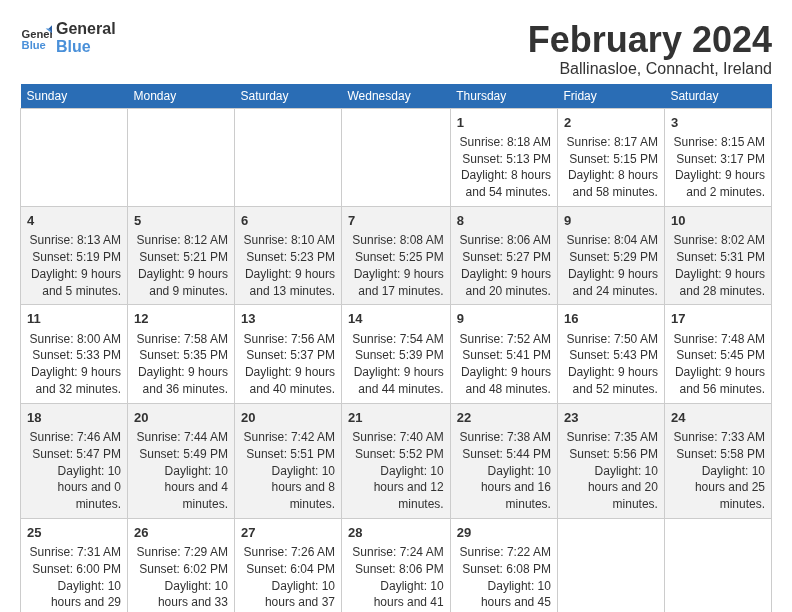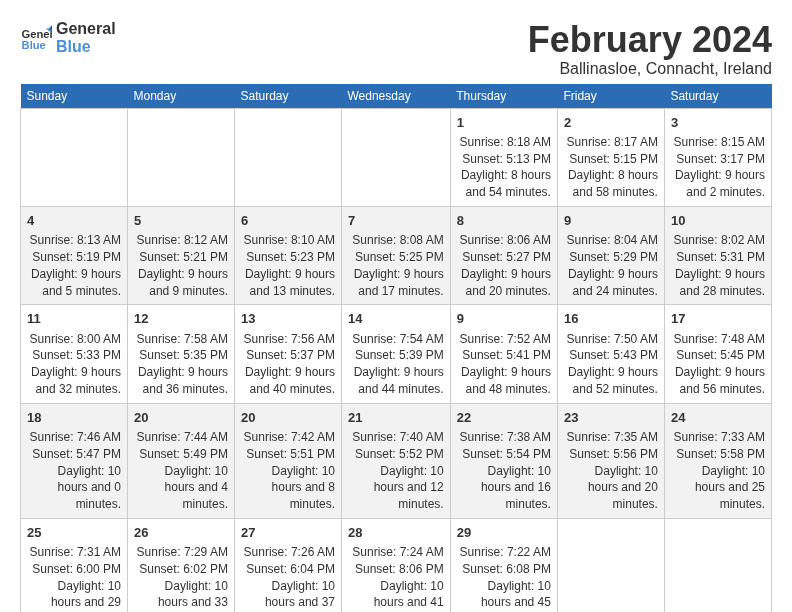--- a/index.html
+++ b/index.html
@@ -270,21 +270,21 @@
         <td>
           <span class="day-num">21</span>
           <div class="cell-text">Sunrise: 7:40 AM
 Sunset: 5:52 PM
 Daylight: 10 hours
 and 12 minutes.</div>
         </td>
         <td>
           <span class="day-num">22</span>
           <div class="cell-text">Sunrise: 7:38 AM
-Sunset: 5:54 PM
+Sunset: 5:44 PM
 Daylight: 10 hours
 and 16 minutes.</div>
         </td>
         <td>
           <span class="day-num">23</span>
           <div class="cell-text">Sunrise: 7:35 AM
 Sunset: 5:56 PM
 Daylight: 10 hours
 and 20 minutes.</div>
         </td>

